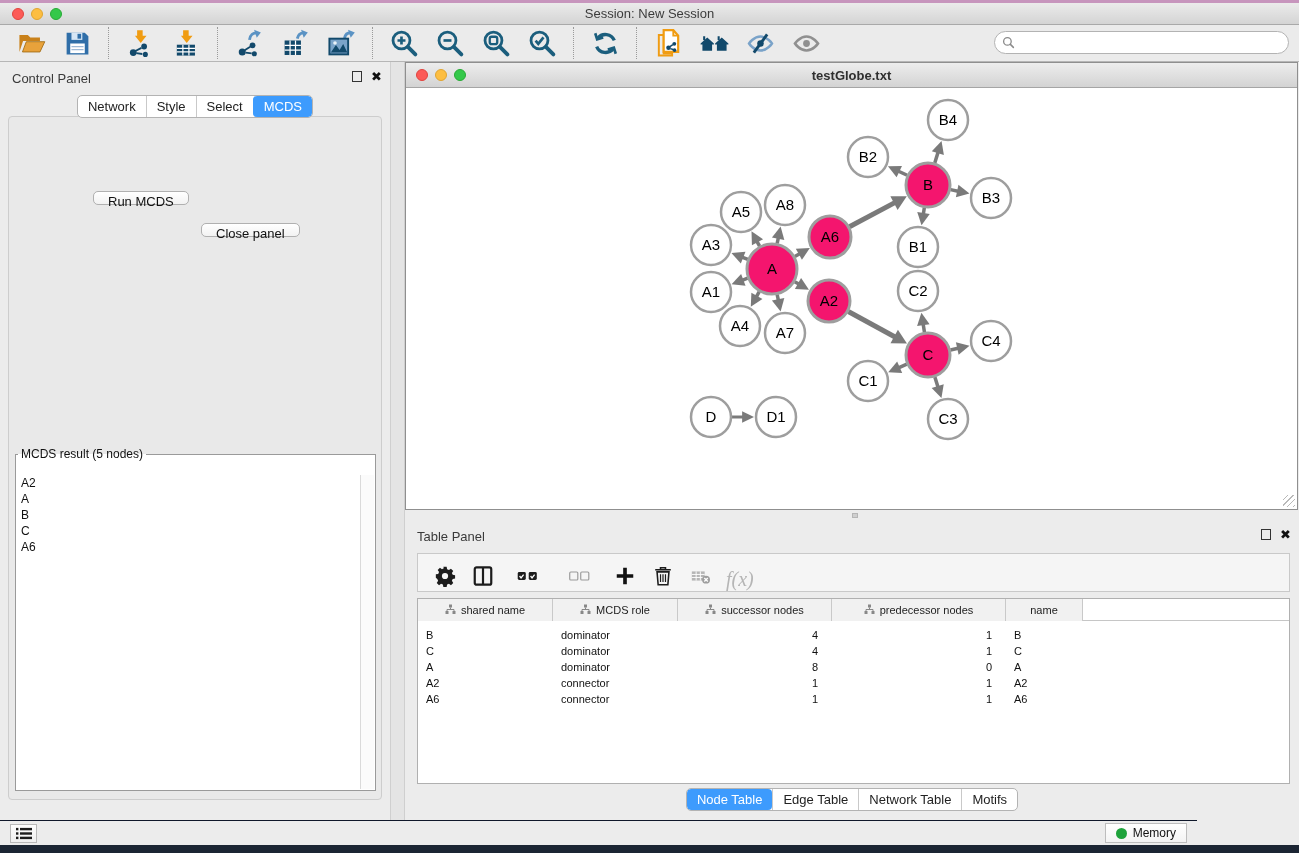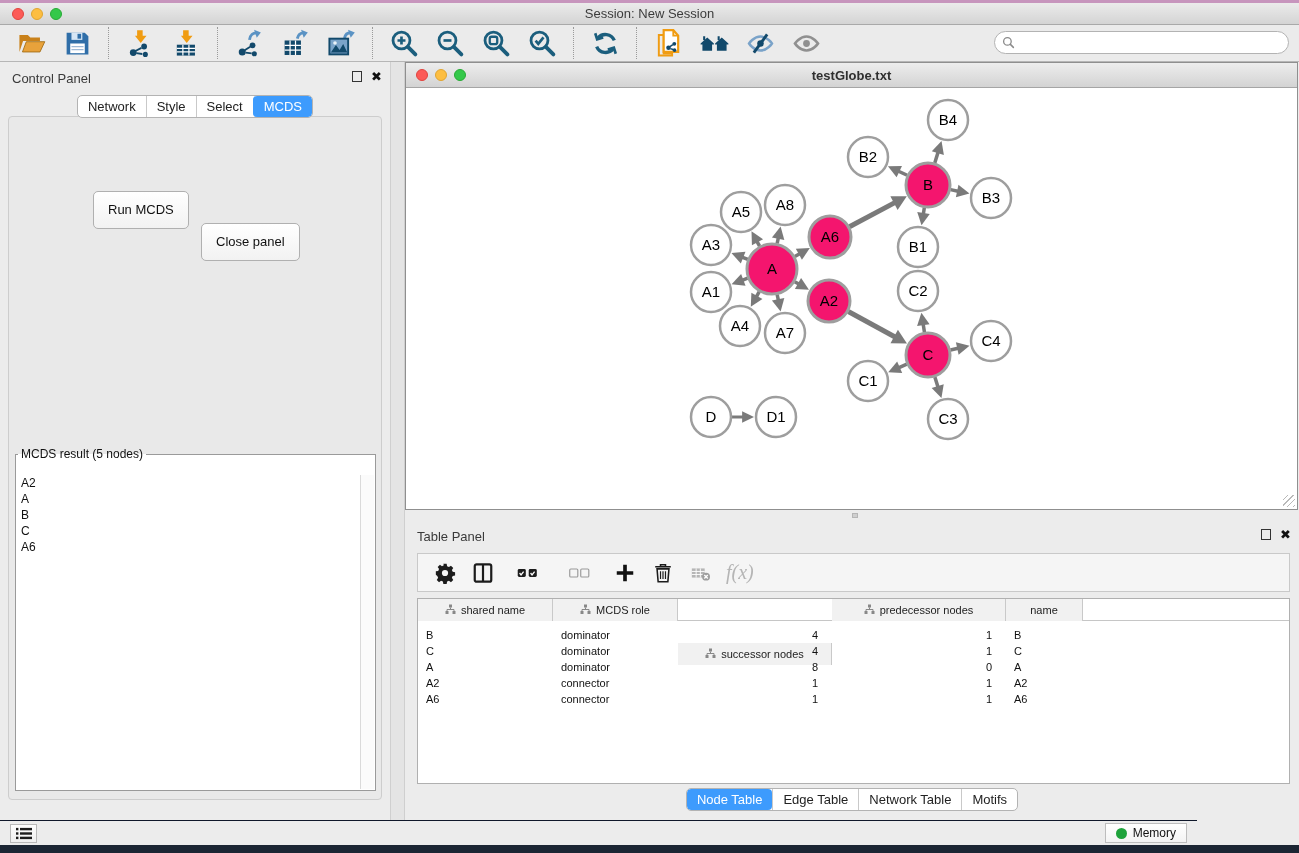--- a/index.html
+++ b/index.html
@@ -83,21 +83,21 @@
   .dropdown-value { flex:1; font-size:13px; color:#111; padding-left:9px; white-space:nowrap; overflow:hidden; }
   .dropdown-stepper {
     width:20px; height:22px; margin-right:1px; border-radius:3px;
     background:linear-gradient(#6db1fb,#2f80f2);
     display:flex; flex-direction:column; align-items:center; justify-content:center; gap:2px;
   }
   .dropdown-stepper .up, .dropdown-stepper .dn { width:0; height:0; border-left:4px solid transparent; border-right:4px solid transparent; }
   .dropdown-stepper .up { border-bottom:5px solid #fff; }
   .dropdown-stepper .dn { border-top:5px solid #fff; }
   .mac-btn {
-    position:absolute; height:38px; background:linear-gradient(#ffffff,#f2f2f2);
+    position:absolute; height:14px; background:linear-gradient(#ffffff,#f2f2f2);
     border:1px solid #b0b0b0; border-radius:5px; font-size:13px; color:#111;
     font-family:inherit; padding:0 14px; line-height:20px; cursor:default;
   }
   .result-fieldset {
     position:absolute; left:6px; top:330px; width:361px; height:344px;
     background:#fff; border:1px solid #9a9a9a; margin:0; padding:2px 0 0 0;
   }
   .result-fieldset legend { font-size:12px; color:#111; padding:0 3px; margin-left:2px; }
   .mcds-list { position:absolute; left:0; top:14px; right:16px; bottom:1px; overflow:hidden; }
   .mcds-item { font-size:12px; color:#111; padding:1.5px 0 1.5px 5px; line-height:13px; }
@@ -128,21 +128,21 @@
 
   
   .h-splitter { left:405px; top:510px; width:894px; height:10px; background:#ececec; }
   .h-splitter .nub { position:absolute; left:50%; top:3px; width:6px; height:5px; background:#cfcfcf; border:1px solid #b5b5b5; }
 
   
   .table-panel { left:405px; top:520px; width:894px; height:300px; background:#ececec; }
   .tp-toolbar {
     position:absolute; left:12px; top:33px; width:873px; height:39px;
     background:#f5f5f5; border:1px solid #c9c9c9;
-    display:flex; align-items:center; padding-left:12px;
+    display:flex; align-items:flex-end; padding-left:12px;
   }
   .tpbtn { border:none; background:transparent; display:flex; align-items:center; justify-content:center;
     width:30px; height:30px; margin-right:8px; padding:0; cursor:default; }
   .tpbtn svg { width:22px; height:22px; }
   .tpbtn.wide { width:44px; }
   .fx-label { font-family:"Liberation Serif","DejaVu Serif",serif; font-style:italic; font-size:20px; color:#b5b5b5; margin-left:2px; }
 
   .data-table {
     position:absolute; left:12px; top:78px; width:873px; height:186px;
     background:#fff; border:1px solid #b0b0b0; overflow:hidden;
@@ -536,21 +536,21 @@
         </div>
         <div class="th" style="width: 125px;">
           <span><svg width="11" height="11" viewBox="0 0 11 11">
               <rect x="4" y="0.5" width="3" height="3" fill="#888"></rect>
               <rect x="0.5" y="7" width="3" height="3" fill="#888"></rect>
               <rect x="7.5" y="7" width="3" height="3" fill="#888"></rect>
               <path d="M5.5 3.5v2M2 7V5.5h7V7" stroke="#888" fill="none"></path>
             </svg></span>
           <span>MCDS role</span>
         </div>
-        <div class="th" style="width: 154px; margin-top: 44px;">
+        <div class="th" style="width: 154px;">
           <span><svg width="11" height="11" viewBox="0 0 11 11">
               <rect x="4" y="0.5" width="3" height="3" fill="#888"></rect>
               <rect x="0.5" y="7" width="3" height="3" fill="#888"></rect>
               <rect x="7.5" y="7" width="3" height="3" fill="#888"></rect>
               <path d="M5.5 3.5v2M2 7V5.5h7V7" stroke="#888" fill="none"></path>
             </svg></span>
           <span>successor nodes</span>
         </div>
         <div class="th" style="width: 174px;">
           <span><svg width="11" height="11" viewBox="0 0 11 11">

